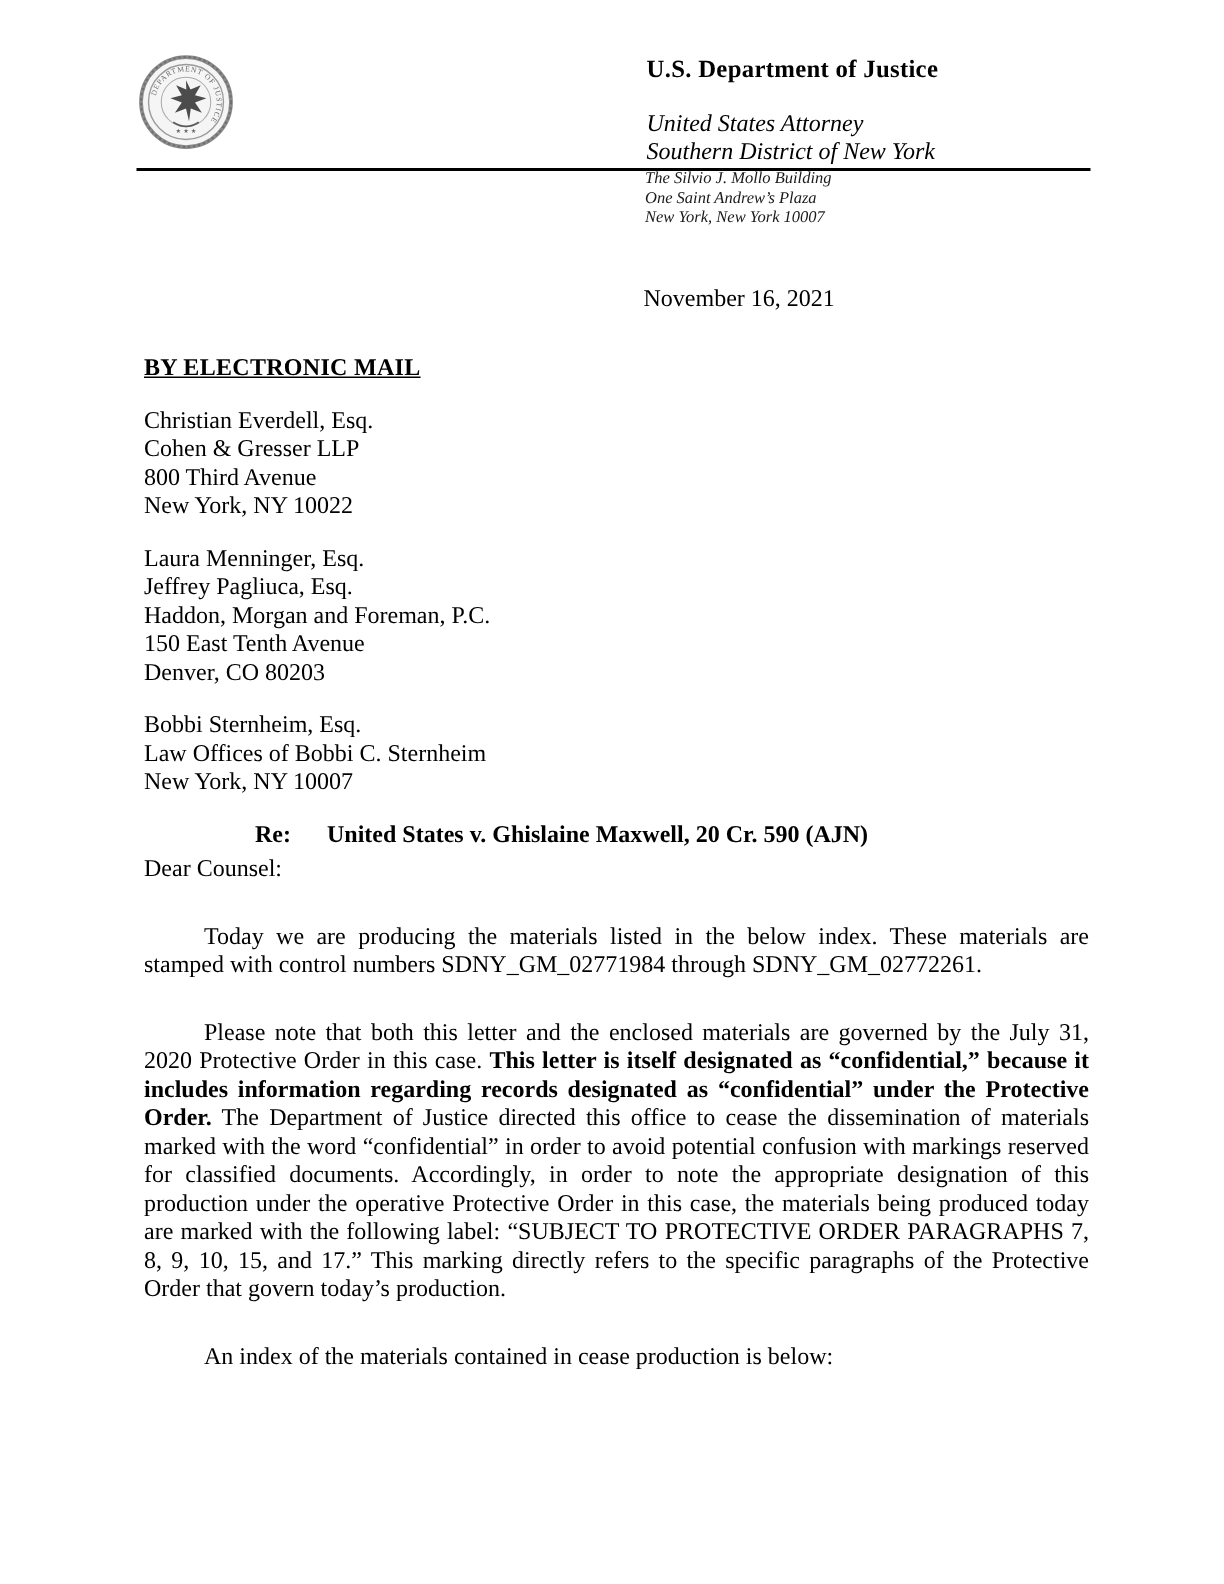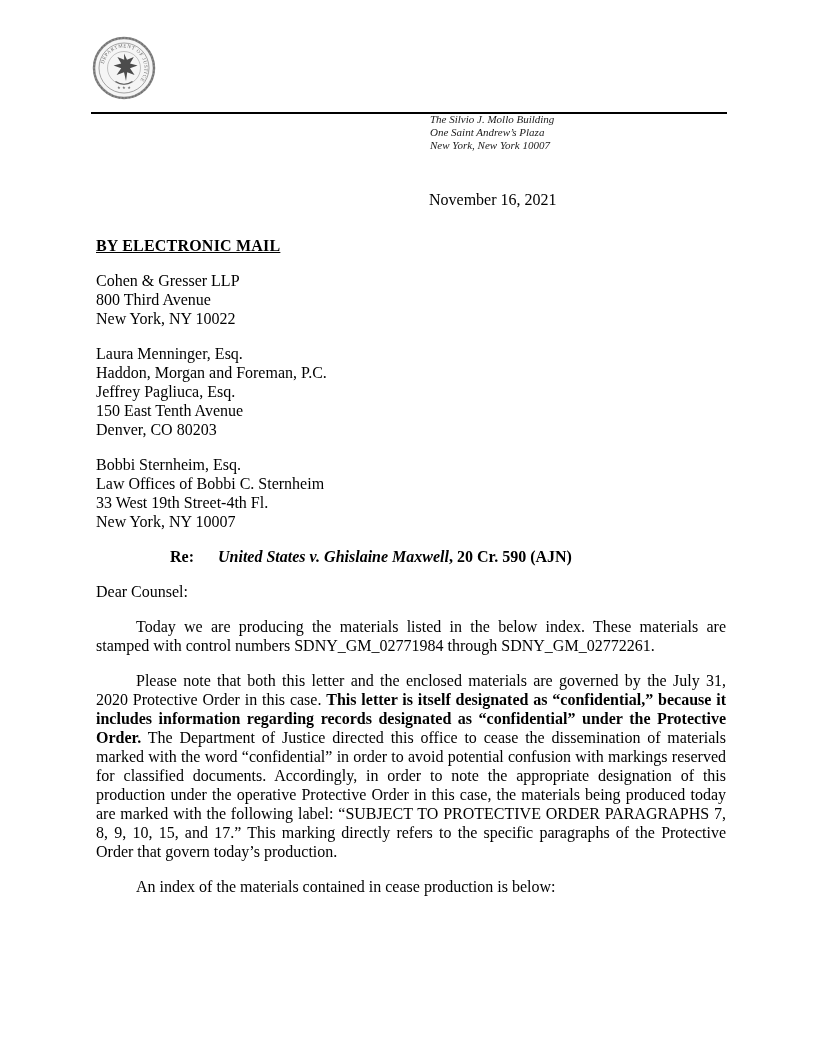--- a/index.html
+++ b/index.html
@@ -78,24 +78,24 @@
   .addr { margin-top: 16px; }
   .re-line {
     margin-top: 16px;
     padding-left: 74px;
     font-weight: bold;
   }
   .re-label {
     display: inline-block;
     width: 48px;
   }
-  .re-case-name { font-style: italic; }
-  .salutation { margin-top: 16px; }
+  .re-case-name { }
+  .salutation { margin-top: 4px; }
   .para {
-    margin-top: 16px;
+    margin-top: 26px;
     text-align: justify;
     text-indent: 40px;
   }
   .para b { font-weight: bold; }
 </style>
 </head>
 <body>
 
 <div class="page">
 
@@ -112,53 +112,58 @@
         <textPath href="#sealArc" startOffset="4">DEPARTMENT OF JUSTICE</textPath>
       </text>
       <g fill="#4c4c4c">
         <path d="M32 17.5 l3 6.2 6.8-2.8 -3.8 6.6 7.6 2 -7.6 2.8 4.6 6.8 -7.4-2.8 -1.2 8.6 -2-8.6 -7.4 2.8 4.6-6.8 -7.6-2.8 7.6-2 -3.8-6.6 6.8 2.8 z"></path>
       </g>
       <path d="M23.5 45.5 q8.5 5.5 17 0" stroke="#5a5a5a" stroke-width="1.1" fill="none"></path>
       <text x="32" y="52.5" font-size="4.2" fill="#6a6a6a" text-anchor="middle" font-family="DejaVu Sans, sans-serif">★ ★ ★</text>
     </svg>
   </div>
 
+  <div class="hdr-right">
+    <div class="dept">U.S. Department of Justice</div>
+    <div class="attorney">United States Attorney</div>
+    <div class="district">Southern District of New York</div>
+  </div>
 
   <div class="rule"></div>
 
   <div class="bldg">
     <div>The Silvio J. Mollo Building</div>
     <div>One Saint Andrew’s Plaza</div>
     <div>New York, New York 10007</div>
   </div>
 
   <div class="date">November 16, 2021</div>
 
   <div class="body">
 
     <div class="delivery">BY ELECTRONIC MAIL</div>
 
     <div class="addr">
+      <div>Christian Everdell, Esq.</div>
       <div>Cohen &amp; Gresser LLP</div>
       <div>800 Third Avenue</div>
       <div>New York, NY 10022</div>
     </div>
 
     <div class="addr">
       <div>Laura Menninger, Esq.</div>
+      <div>Jeffrey Pagliuca, Esq.</div>
       <div>Haddon, Morgan and Foreman, P.C.</div>
-      <div>Jeffrey Pagliuca, Esq.</div>
       <div>150 East Tenth Avenue</div>
       <div>Denver, CO 80203</div>
     </div>
 
     <div class="addr">
       <div>Bobbi Sternheim, Esq.</div>
       <div>Law Offices of Bobbi C. Sternheim</div>
-      <div>33 West 19th Street-4th Fl.</div>
       <div>New York, NY 10007</div>
     </div>
 
     <div class="re-line">
       <span class="re-label">Re:</span><span class="re-case-name">United States v. Ghislaine Maxwell</span><span>, 20 Cr. 590 (AJN)</span>
     </div>
 
     <div class="salutation">Dear Counsel:</div>
 
     <p class="para">Today we are producing the materials listed in the below index.  These materials are stamped with control numbers SDNY_GM_02771984 through SDNY_GM_02772261.</p>

